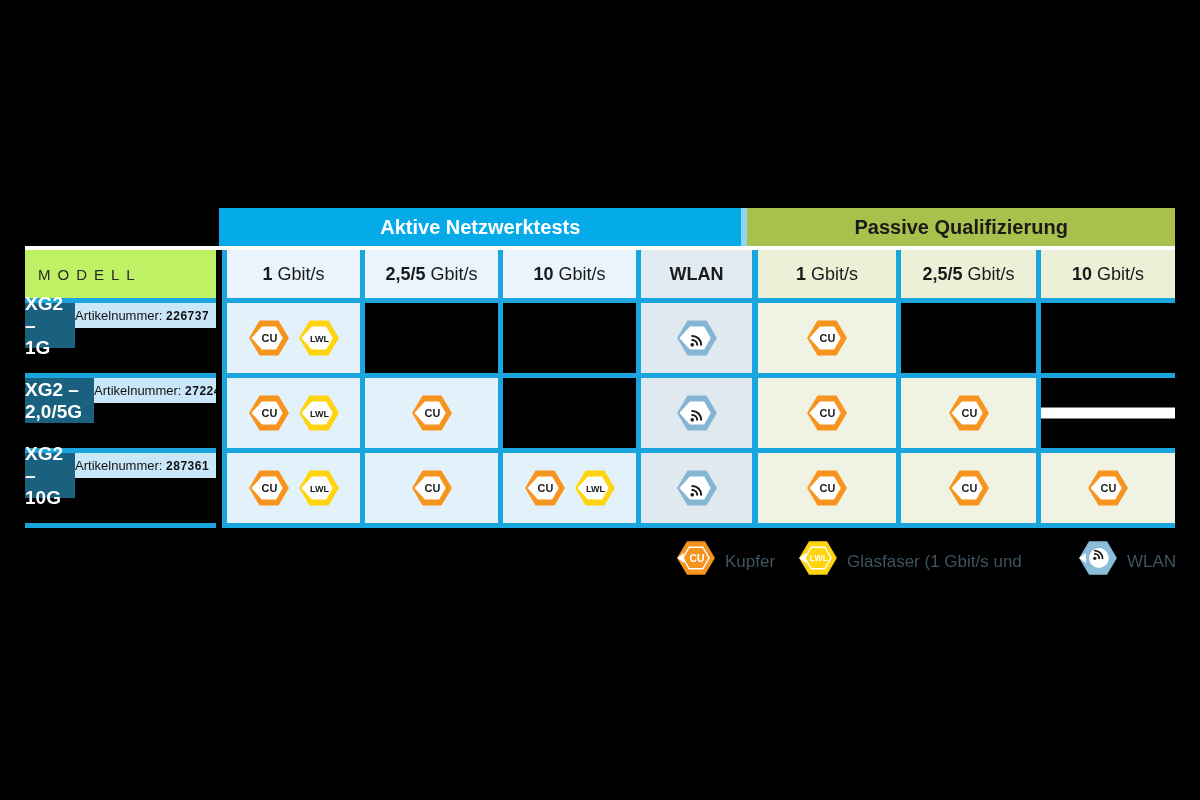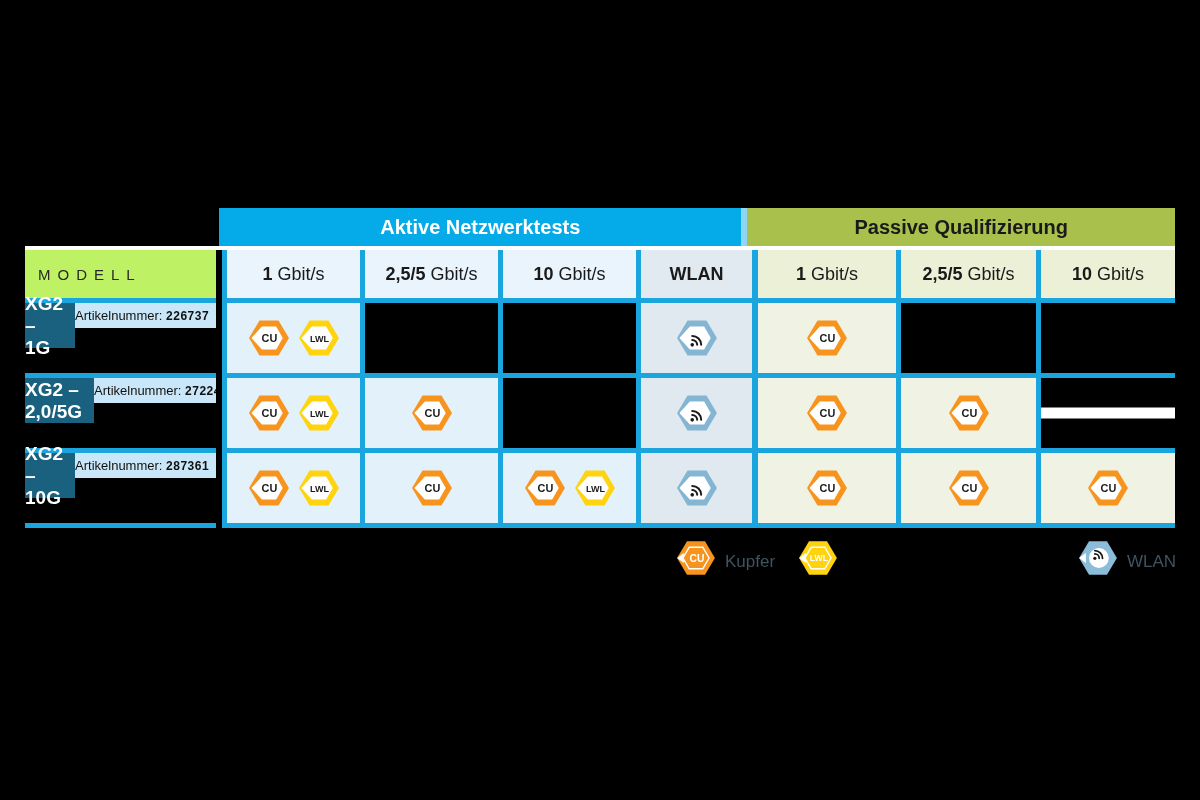--- a/index.html
+++ b/index.html
@@ -324,20 +324,21 @@
       </svg>
     <div class="leg-text">
       <div>Kupfer</div>
     </div>
   </div>
   <div class="legend-item" style="left:798px;top:540px;">
     <svg class="leg-icon" viewBox="0 0 44 40">
         <use href="#sym-leg-lwl"></use>
       </svg>
     <div class="leg-text">
+      <div>Glasfaser (1 Gbit/s und</div>
     </div>
   </div>
   <div class="legend-item" style="left:1078px;top:540px;">
     <svg class="leg-icon" viewBox="0 0 44 40">
         <use href="#sym-leg-wlan"></use>
       </svg>
     <div class="leg-text">
       <div>WLAN</div>
     </div>
   </div>

